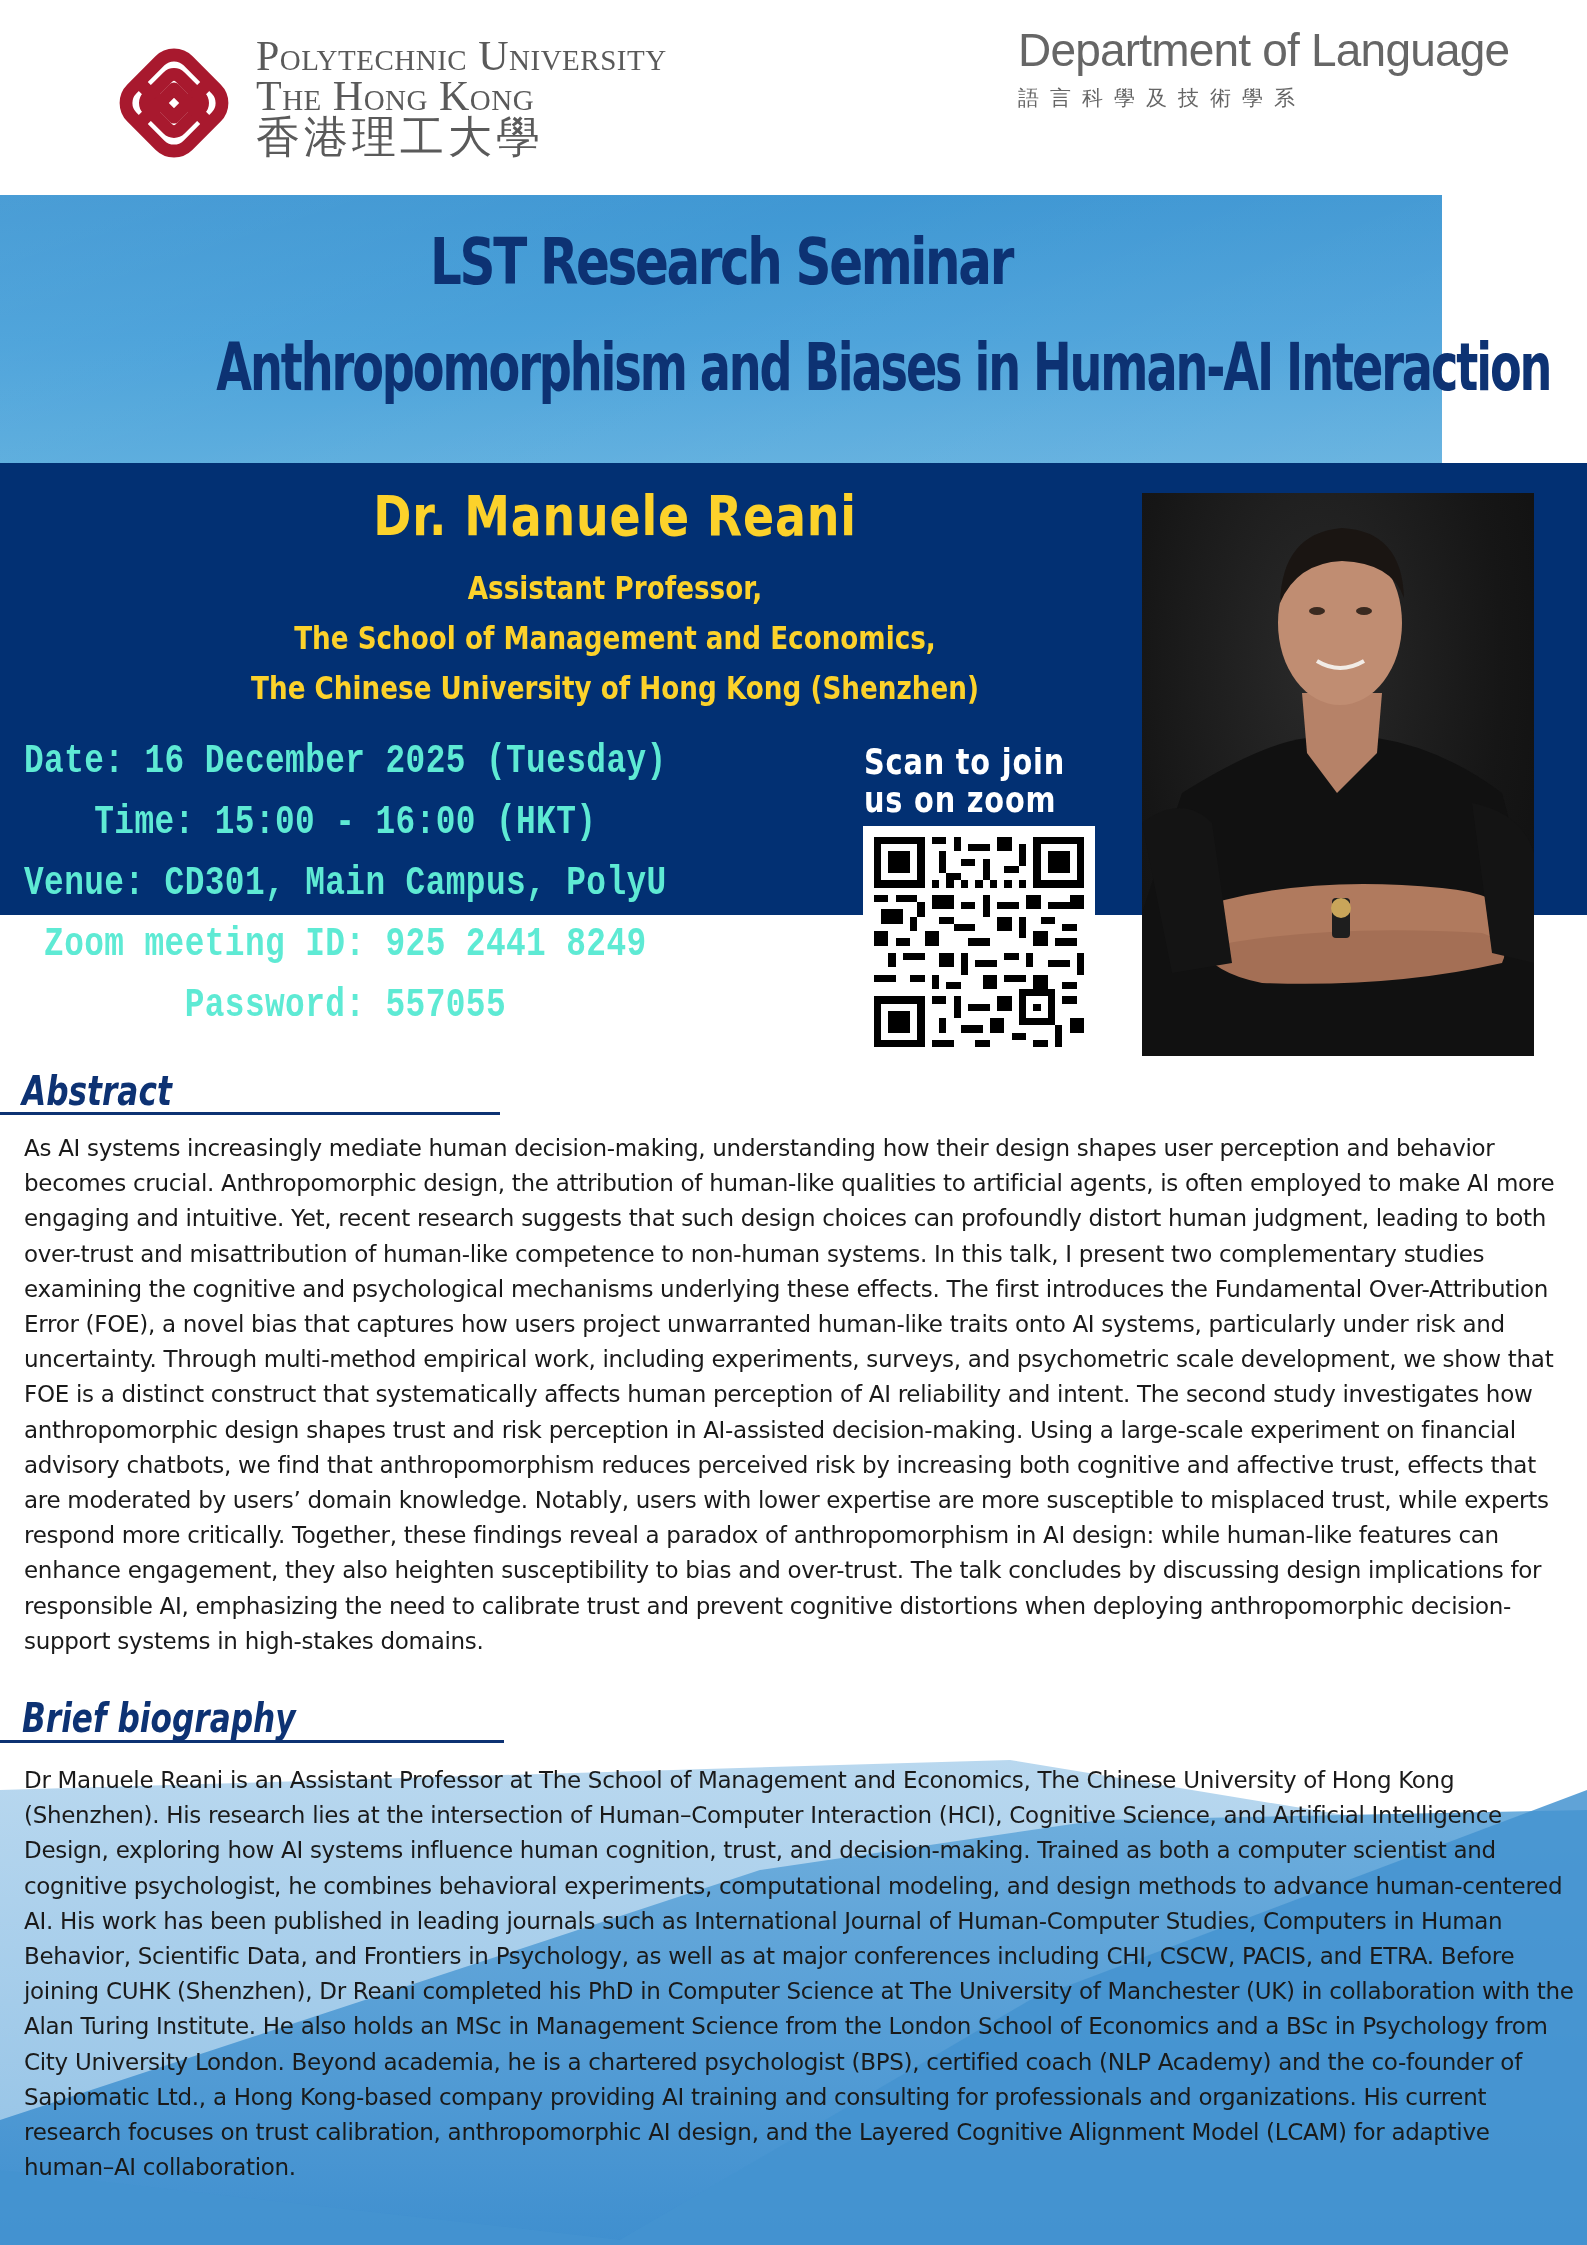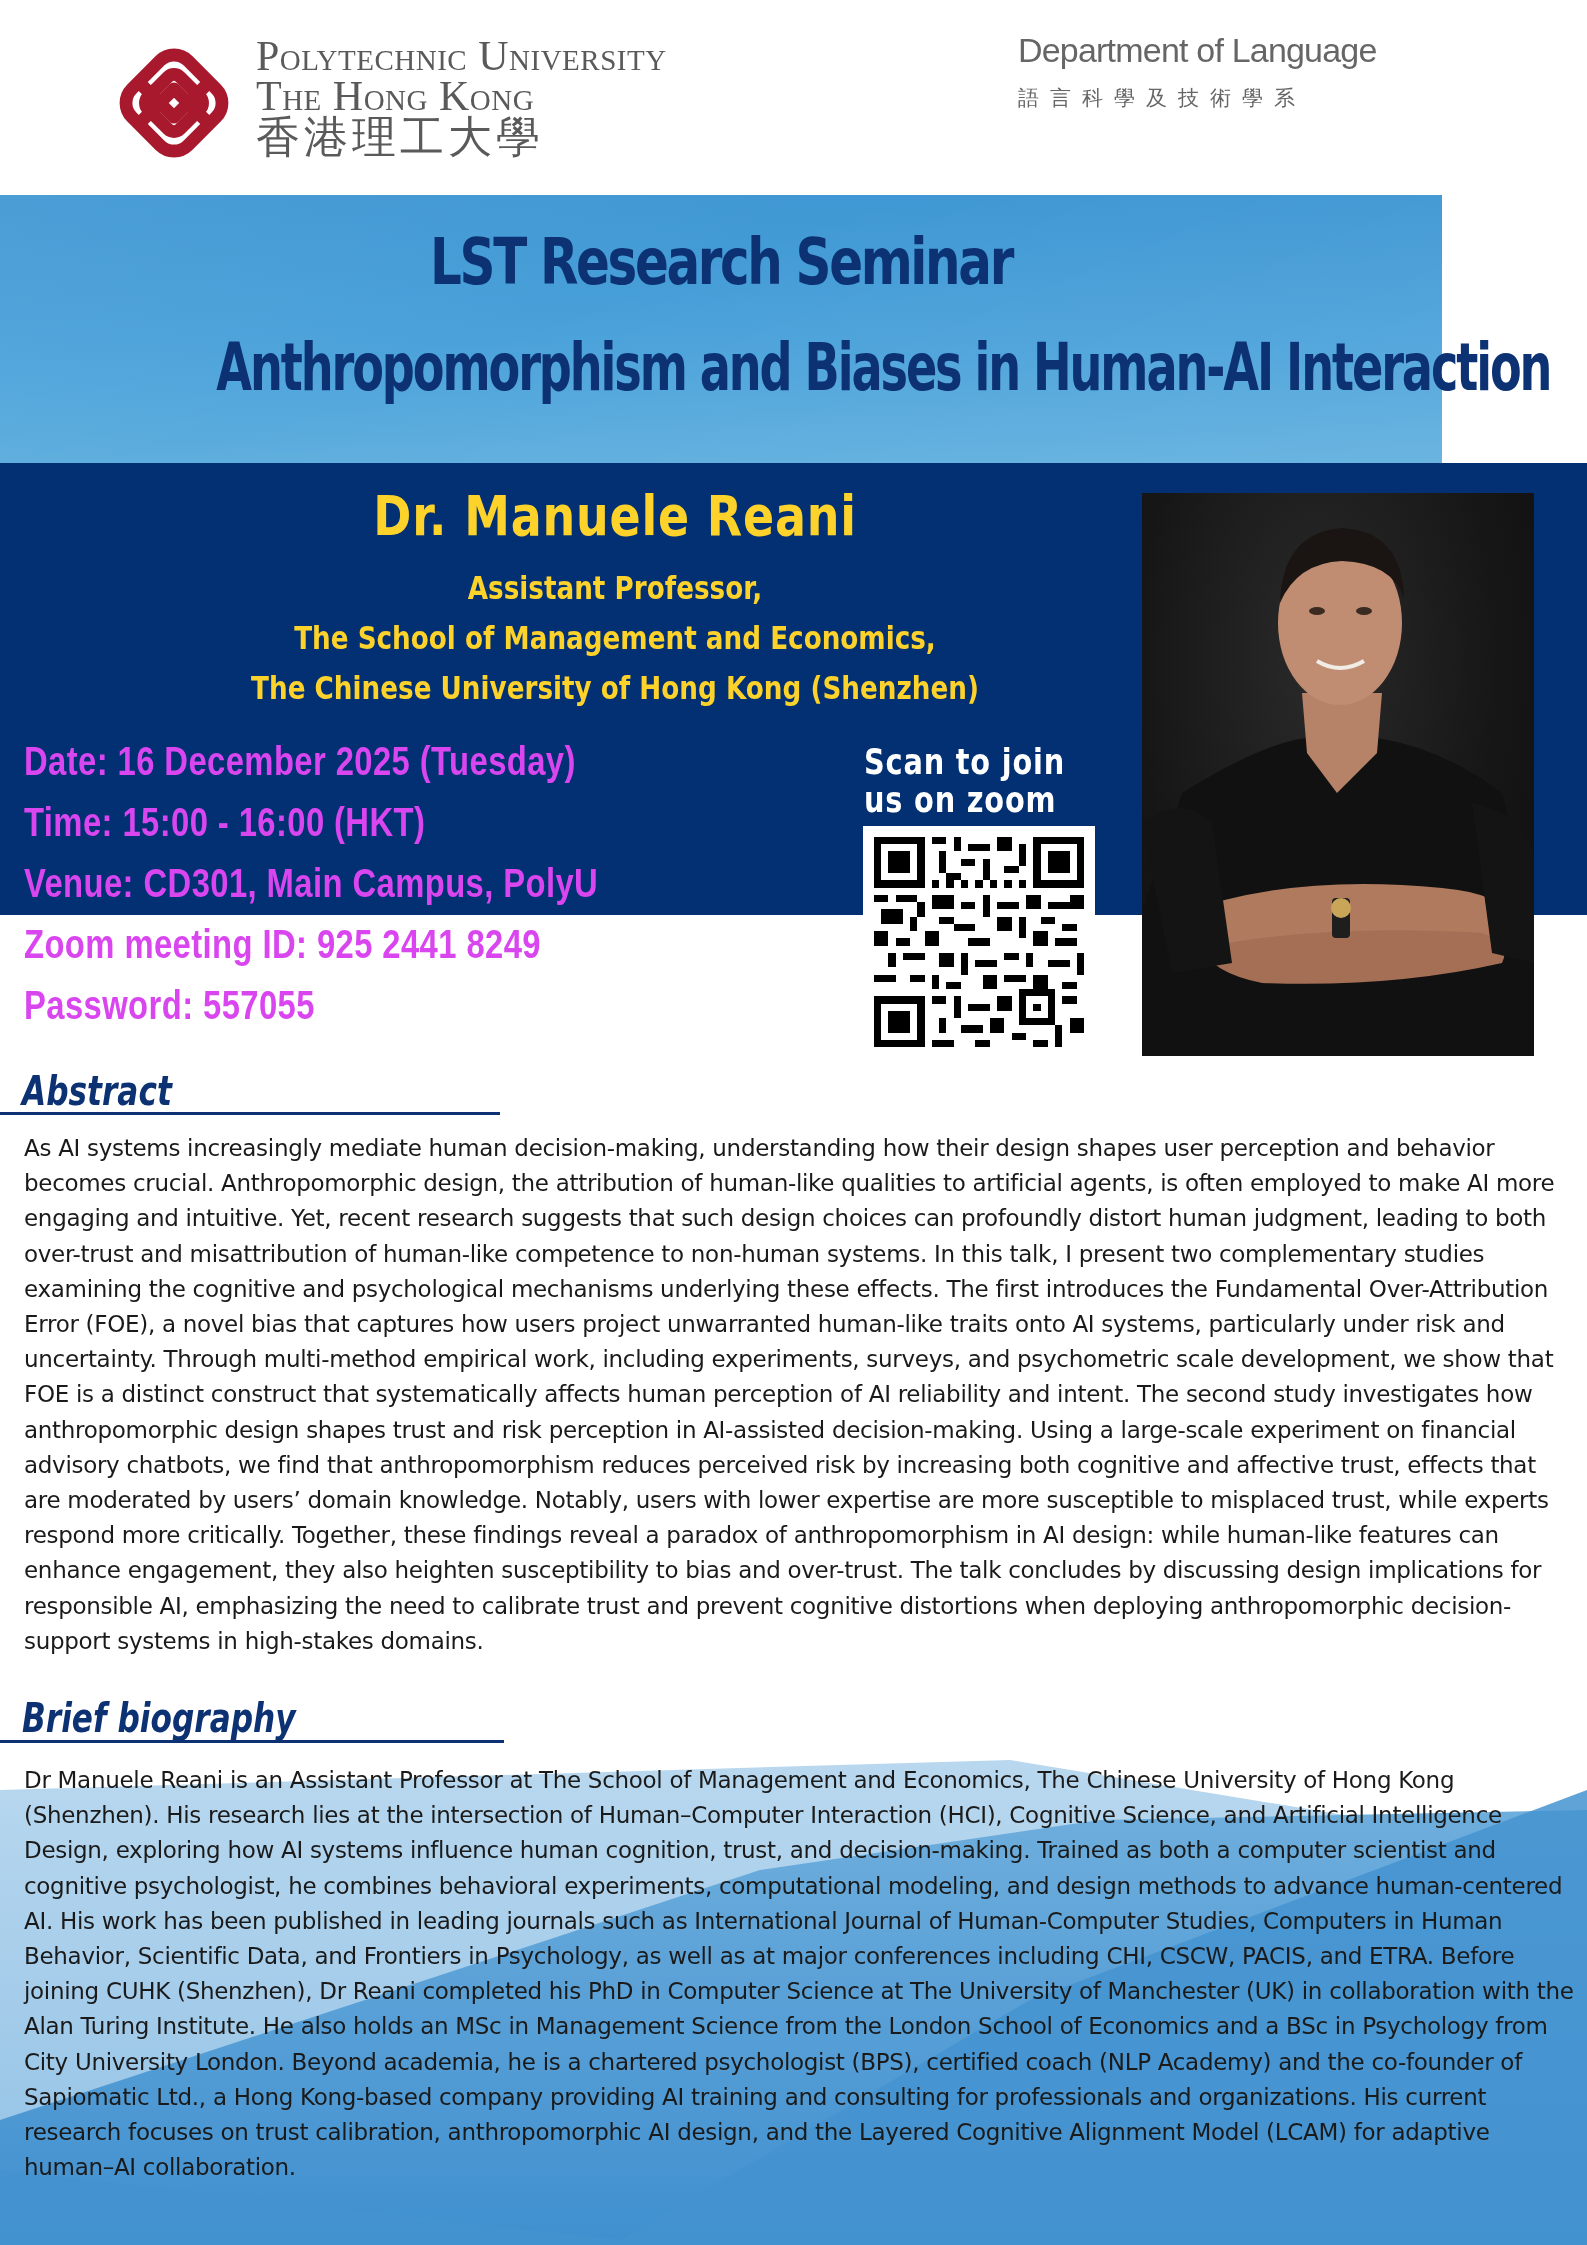--- a/index.html
+++ b/index.html
@@ -5,42 +5,42 @@
   html, body { margin: 0; padding: 0; }
   body { width: 1587px; height: 2245px; position: relative; overflow: hidden; background: #ffffff; font-family: "Liberation Sans", sans-serif; }
 
   
   .header { position: absolute; left: 0; top: 0; width: 1587px; height: 195px; background: #ffffff; }
   .logo-mark { position: absolute; left: 103px; top: 32px; width: 142px; height: 142px; }
   .uni-name { position: absolute; left: 256px; top: 36px; color: #5a5a5a; font-family: "Liberation Serif", serif; line-height: 40px; }
   .uni-line { font-size: 42px; letter-spacing: 0.5px; white-space: nowrap; }
   .uni-cn { font-size: 44px; letter-spacing: 4px; margin-top: 2px; }
   .dept { position: absolute; left: 1018px; top: 26px; color: #666666; font-family: "Liberation Sans", sans-serif; }
-  .dept-line { font-size: 34px; line-height: 48px; letter-spacing: -0.8px; white-space: nowrap; }
+  .dept-line { font-size: 46px; line-height: 48px; letter-spacing: -0.8px; white-space: nowrap; }
   .dept-cn { font-size: 21px; letter-spacing: 11px; line-height: 48px; }
 
   
   .title-band { position: absolute; left: 0; top: 195px; width: 1442px; height: 268px;
     background: linear-gradient(180deg, #3f97d3 0%, #4ba2da 55%, #5eaede 100%); }
   .title-band::after { content: ""; position: absolute; left: 0; top: 0; right: 0; bottom: 0;
     background: linear-gradient(160deg, rgba(255,255,255,0.06) 0%, rgba(255,255,255,0) 40%, rgba(255,255,255,0.08) 100%); }
   .seminar-title { position: absolute; left: 0; right: 0; top: 30px; text-align: center; color: #0d3273;
     font-family: "DejaVu Sans", sans-serif; font-weight: bold; font-size: 64px; letter-spacing: -3px;
     transform: scaleX(0.78); transform-origin: center; z-index: 1; }
   .talk-title { position: absolute; left: 0; right: 0; top: 134px; text-align: center; color: #0d3273;
     font-family: "DejaVu Sans", sans-serif; font-weight: bold; font-size: 66px; letter-spacing: -3px;
     white-space: nowrap; transform: scaleX(0.7); transform-origin: center; z-index: 1; }
 
   
   .speaker-band { position: absolute; left: 0; top: 463px; width: 1587px; height: 452px; background: #023073; }
   .speaker-name { position: absolute; left: 0; width: 1230px; top: 20px; text-align: center; color: #fcd22b;
     font-family: "DejaVu Sans", sans-serif; font-weight: bold; font-size: 56px; letter-spacing: 1px; transform: scaleX(0.82); }
   .affil { position: absolute; left: 0; width: 1230px; top: 100px; text-align: center; color: #fcd22b;
     font-family: "DejaVu Sans", sans-serif; font-weight: bold; font-size: 32px; line-height: 50px; transform: scaleX(0.82); }
-  .details { position: absolute; left: 24px; top: 268px; color: #d946ef; font-family: Liberation Sans, sans-serif; font-weight: bold; }
+  .details { position: absolute; left: 24px; top: 268px; color: #5eead4; font-family: Liberation Mono, monospace; font-weight: bold; text-align: center; }
   .detail-line { font-size: 41px; line-height: 61px; white-space: nowrap; transform: scaleX(0.8); transform-origin: left center; letter-spacing: 0.5px; }
   .scan-label { position: absolute; left: 864px; top: 280px; color: #ffffff; font-family: "DejaVu Sans", sans-serif; font-weight: bold;
     font-size: 36px; line-height: 38px; transform: scaleX(0.8); transform-origin: left top; letter-spacing: 1px; }
   .qr-box { position: absolute; left: 863px; top: 363px; width: 232px; height: 232px; background: #ffffff; }
   .qr-box svg { position: absolute; left: 11px; top: 11px; }
   .photo { position: absolute; left: 1142px; top: 30px; width: 392px; height: 563px; background: radial-gradient(ellipse at 45% 30%, #2a2a2a 0%, #161616 60%, #0e0e0e 100%); overflow: hidden; }
 
   
   .section-heading { position: absolute; left: 22px; color: #0d3273; font-family: "DejaVu Sans", sans-serif; font-weight: bold; font-style: italic;
     font-size: 40px; transform: scaleX(0.78); transform-origin: left center; white-space: nowrap; }

